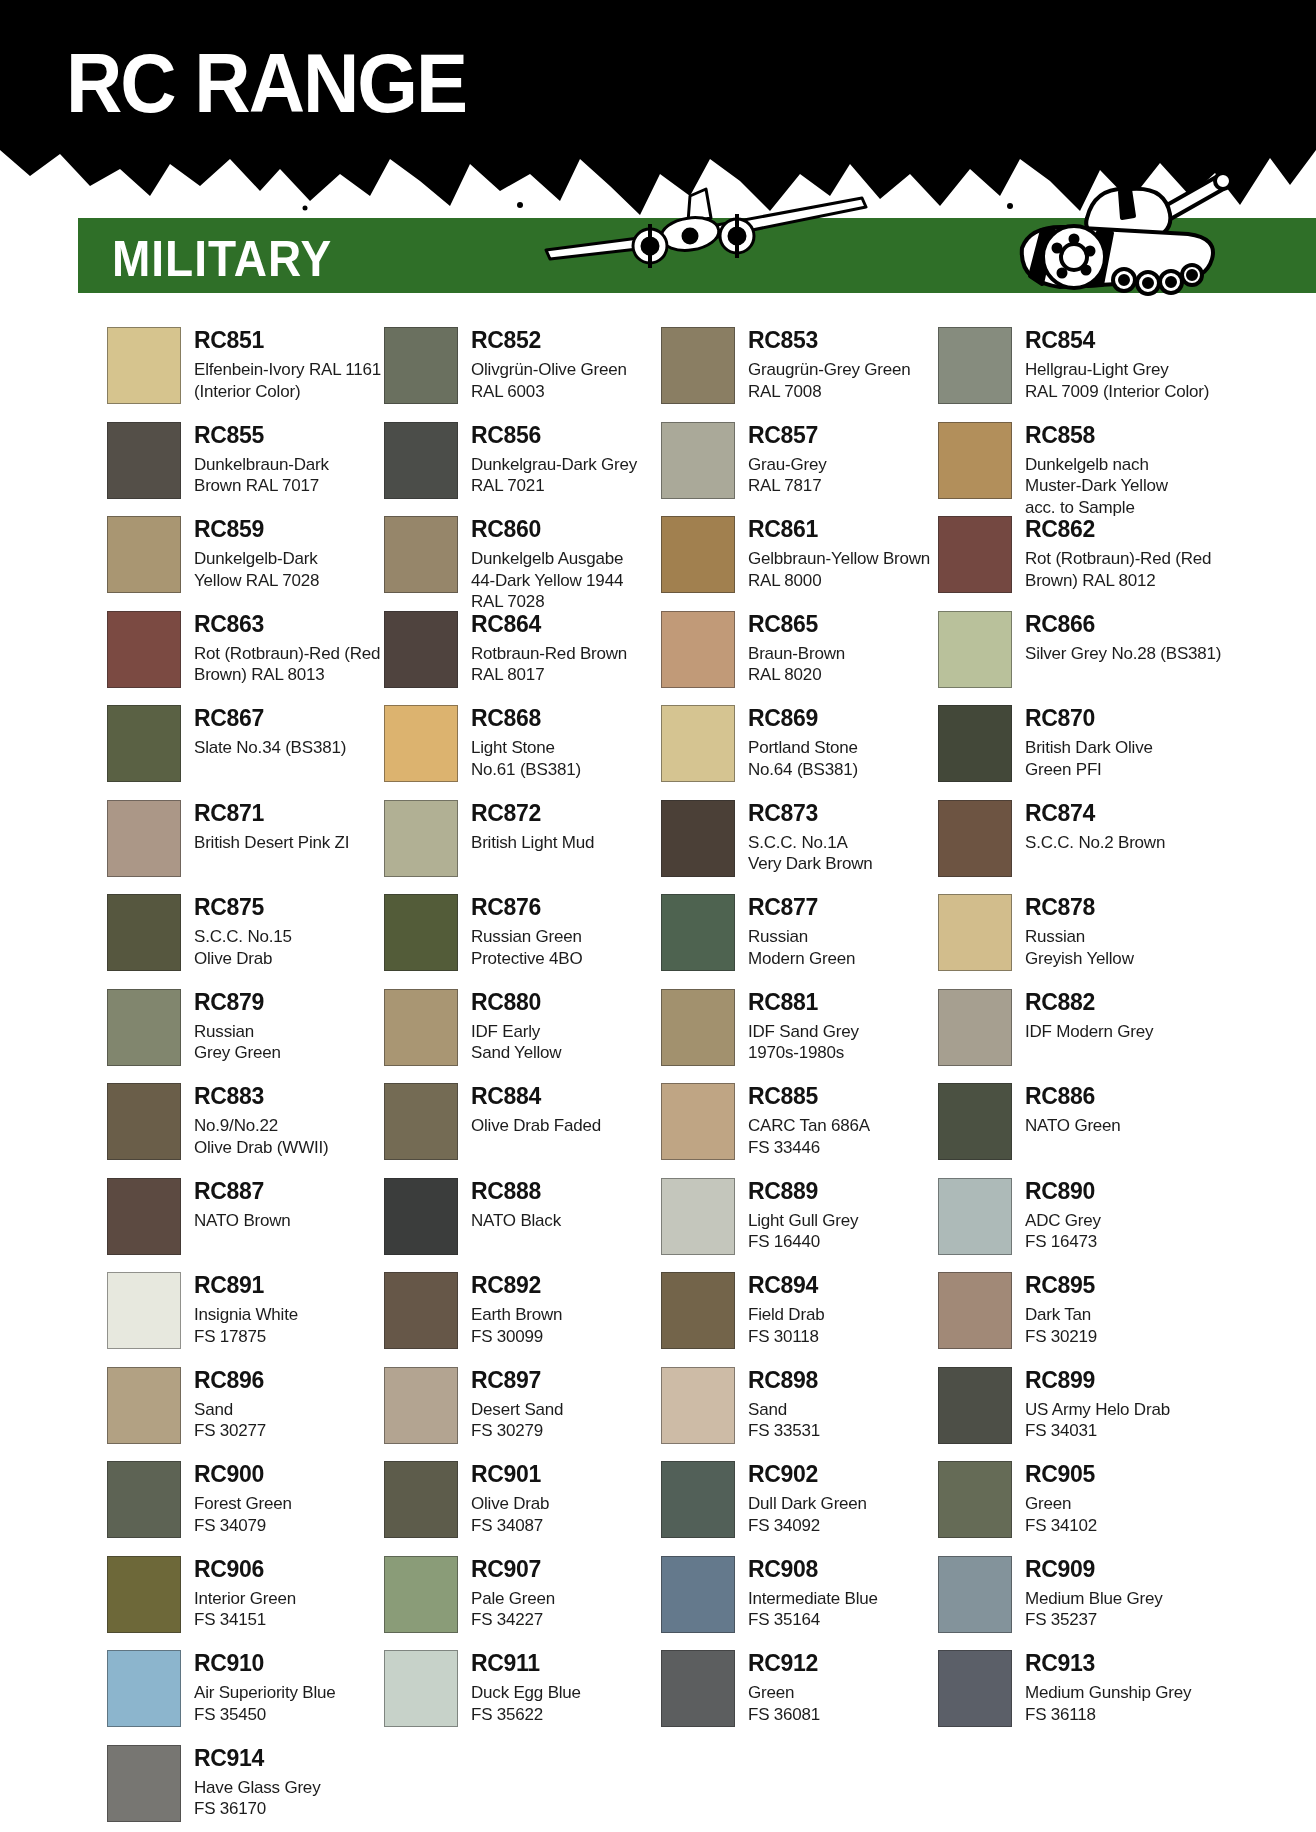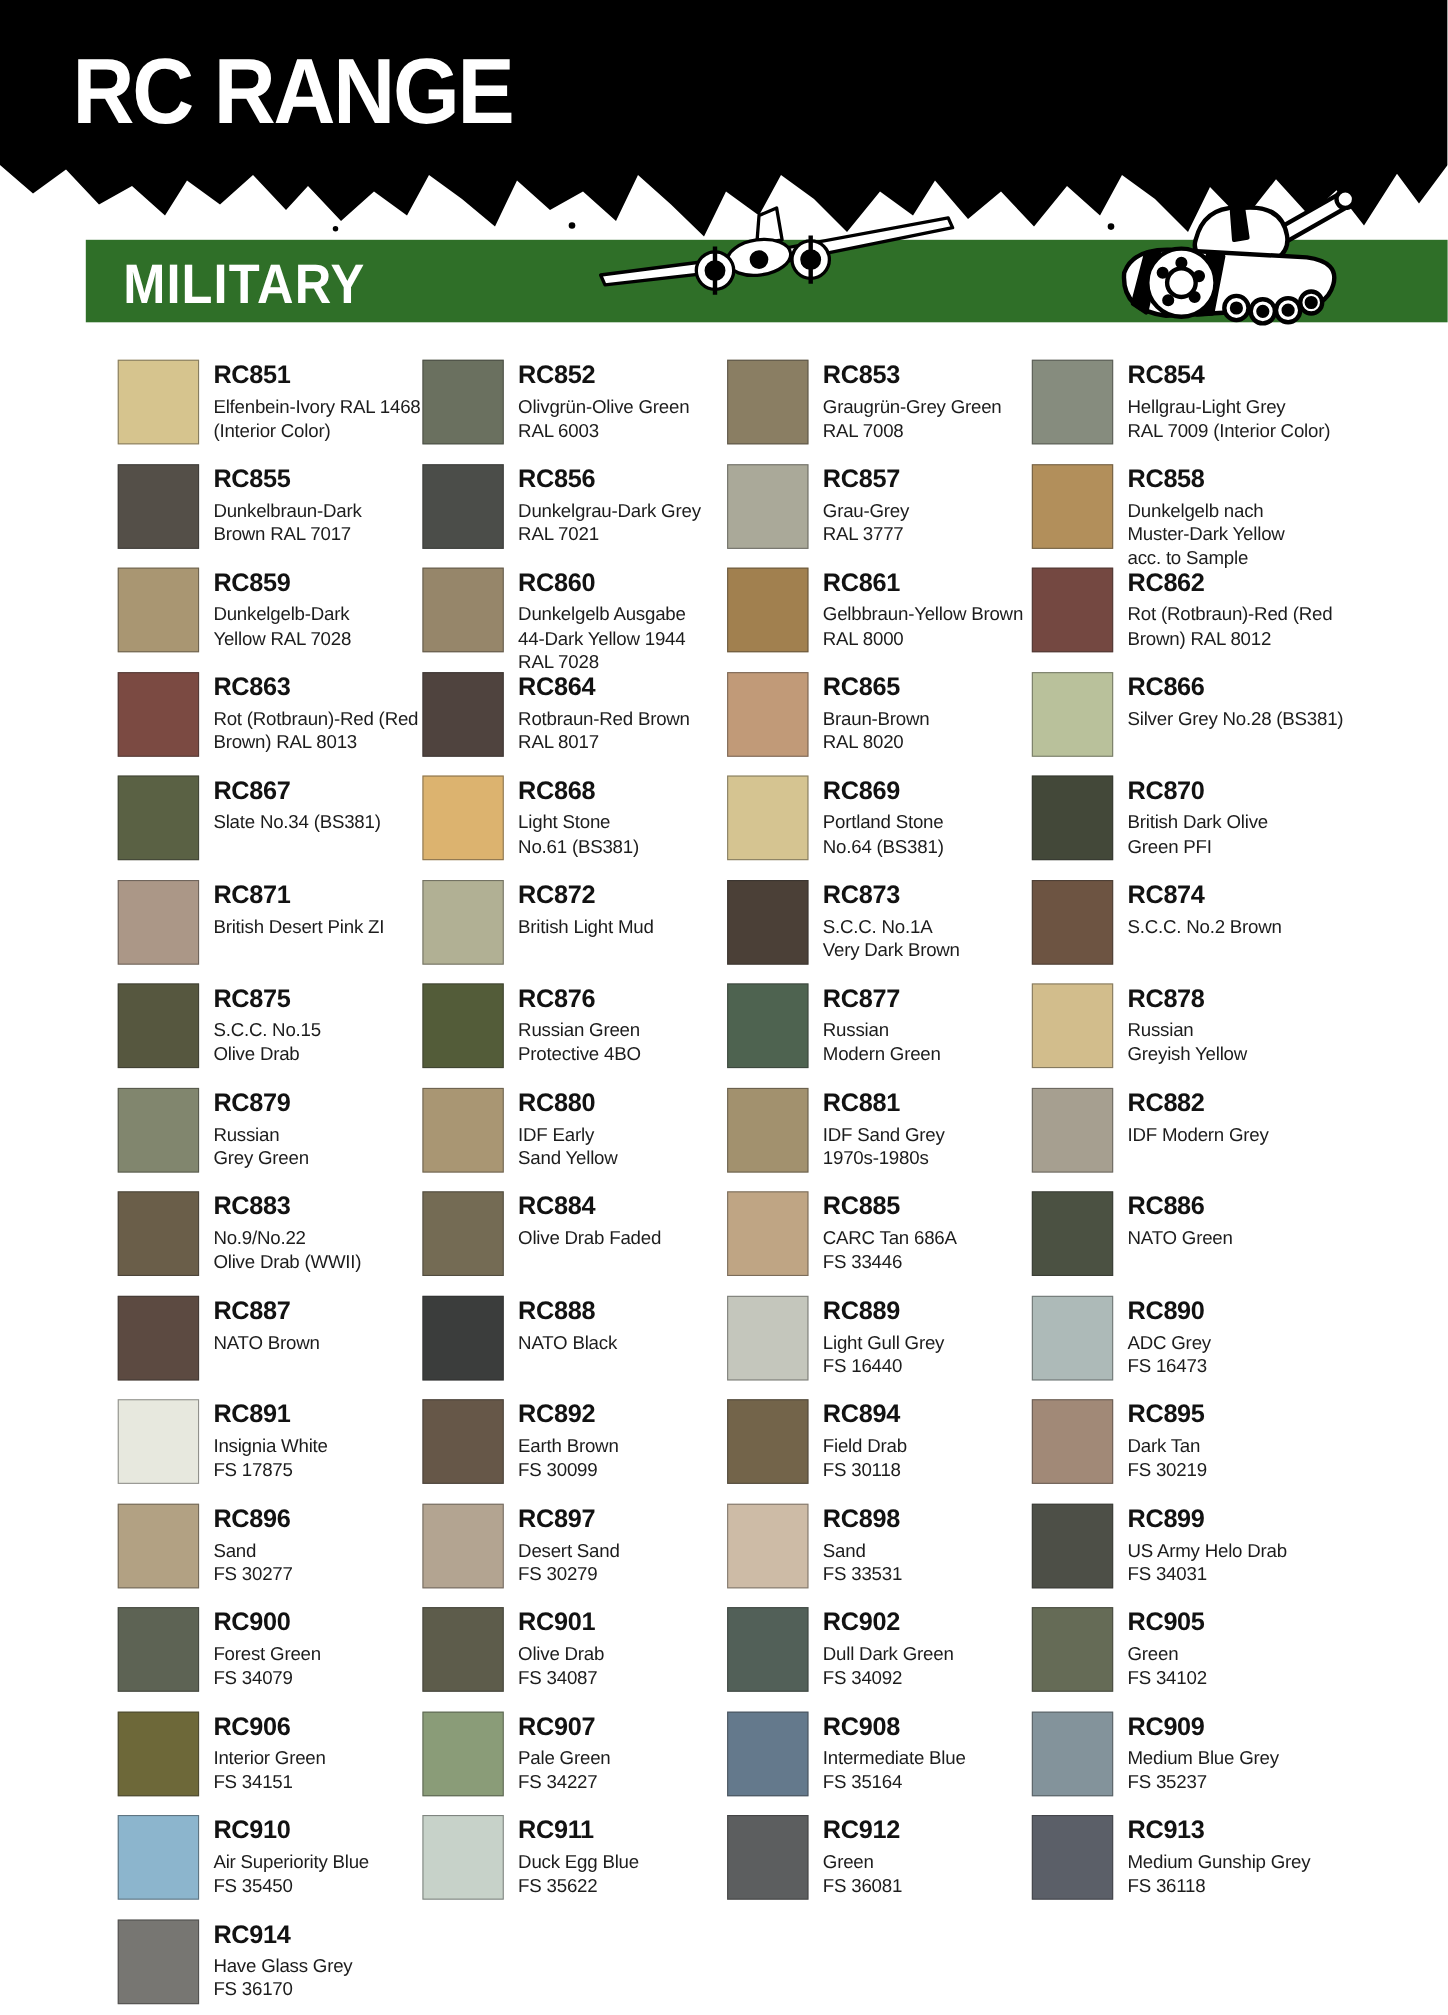--- a/index.html
+++ b/index.html
@@ -112,21 +112,21 @@
   </g>
 </svg>
 
 <div class="grid">
 
 <div class="entry">
     <div class="chip" style="background: rgb(214, 196, 142);"></div>
     <div class="info">
       <div class="code">RC851</div>
       <div class="desc">
-          <div class="desc-line">Elfenbein-Ivory RAL 1468</div>
+          <div class="desc-line">Elfenbein-Ivory RAL 1161</div>
           <div class="desc-line">(Interior Color)</div>
         </div>
     </div>
   </div>
     <div class="entry">
     <div class="chip" style="background: rgb(106, 112, 95);"></div>
     <div class="info">
       <div class="code">RC852</div>
       <div class="desc">
           <div class="desc-line">Olivgrün-Olive Green</div>
@@ -173,21 +173,21 @@
           <div class="desc-line">RAL 7021</div>
         </div>
     </div>
   </div>
     <div class="entry">
     <div class="chip" style="background: rgb(170, 169, 153);"></div>
     <div class="info">
       <div class="code">RC857</div>
       <div class="desc">
           <div class="desc-line">Grau-Grey</div>
-          <div class="desc-line">RAL 3777</div>
+          <div class="desc-line">RAL 7817</div>
         </div>
     </div>
   </div>
     <div class="entry">
     <div class="chip" style="background: rgb(178, 143, 91);"></div>
     <div class="info">
       <div class="code">RC858</div>
       <div class="desc">
           <div class="desc-line">Dunkelgelb nach</div>
           <div class="desc-line">Muster-Dark Yellow</div>

